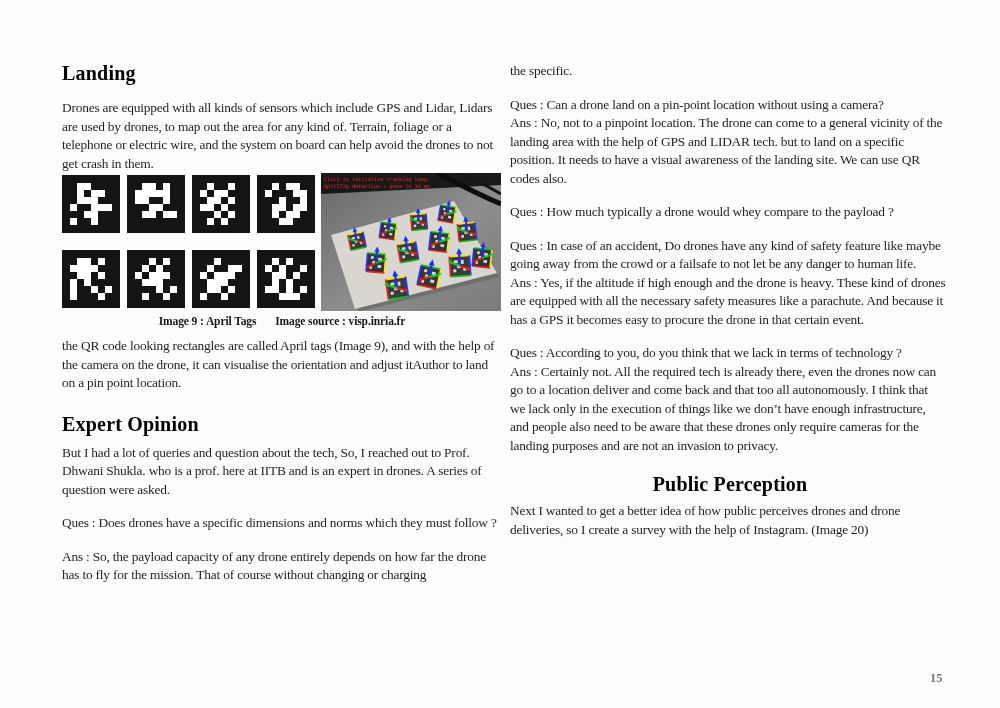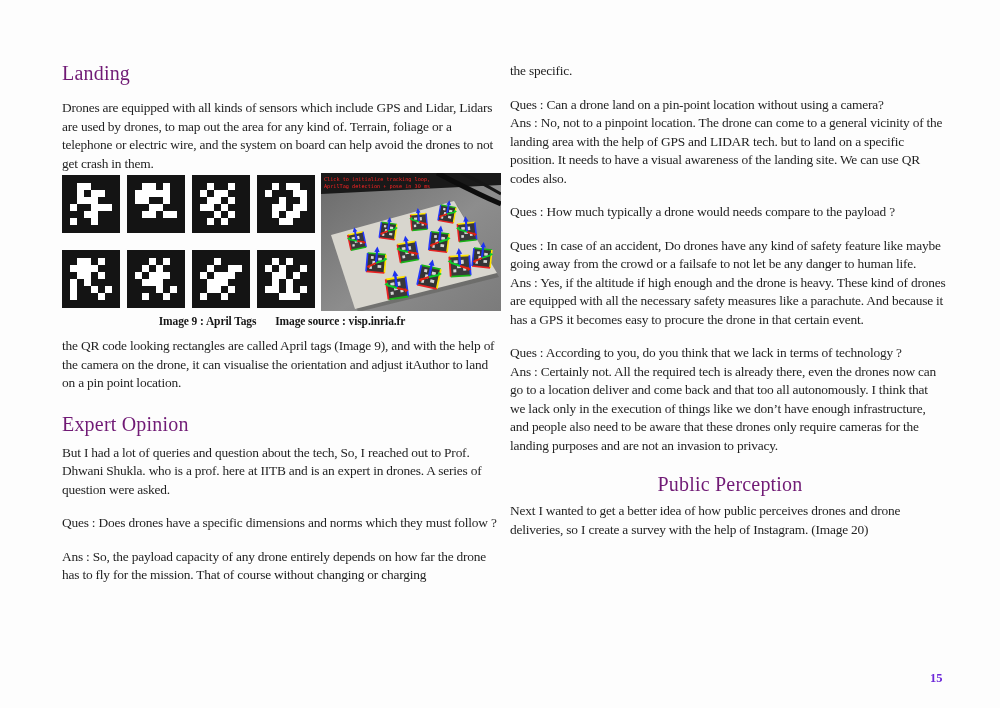--- a/index.html
+++ b/index.html
@@ -17,23 +17,23 @@
   .body, .qa p {
     margin:0;
     font-size:13.4px;
     line-height:18.5px;
     letter-spacing:-0.2px;
     text-align:left;
   }
   .qa { margin-top:15px; }
   h1, h2 {
     font-size:20px;
-    font-weight:normal;
+    font-weight:bold;
     letter-spacing:0.2px;
-    color:#701a75;
+    color:#000000;
   }
   h1 { margin:0 0 14px 0; }
   h2.expert { margin:20px 0 8px 0; }
   h2.public { margin:18px 0 6px 4px;text-align:center; }
   .figure-row {
     display:flex;
     gap:6px;
     align-items:flex-start;
     margin-top:2px;
   }
@@ -60,21 +60,21 @@
     font-size:11.5px;
     letter-spacing:-0.1px;
     color:#161616;
   }
   .caption span { margin:12px 8px; }
   .page-number {
     position:absolute;
     left:930px; top:671px;
     font-size:12.5px;
     font-weight:bold;
-    color:#6d28d9;
+    color:#737373;
   }
 </style>
 </head>
 <body>
 
 <div class="page">
 
   <div class="col col-left">
     <h1>Landing</h1>
 
@@ -481,21 +481,21 @@
 
   <div class="col col-right">
     <p class="body">the specific.</p>
 
     <div class="qa">
       <p>Ques : Can a drone land on a pin-point location without using a camera?</p>
       <p>Ans : No,  not to a pinpoint location. The drone can come to a general vicinity of the landing area with the help of GPS and LIDAR tech. but to land on a specific position. It needs to have a visual awareness of the landing site. We can use QR codes also.</p>
     </div>
 
     <div class="qa">
-      <p>Ques : How much typically a drone would needs compare to the payload ?</p>
+      <p>Ques : How much typically a drone would whey compare to the payload ?</p>
     </div>
 
     <div class="qa">
       <p>Ques : In case of an accident, Do drones have any kind of safety feature like maybe going away from the crowd or a failsafe to not let be any danger to human life.</p>
       <p>Ans : Yes,  if the altitude if high enough and the drone is heavy. These kind of drones are equipped with all the necessary safety measures like a parachute. And because it has a GPS it becomes easy to procure the drone in that certain event.</p>
     </div>
 
     <div class="qa">
       <p>Ques : According to you, do you think that we lack in terms of technology ?</p>
       <p>Ans : Certainly not. All the required tech is already there, even the drones now can go to a location deliver and come back and that too all autonomously. I think that we lack only in the execution of things like we don’t have enough infrastructure, and people also need to be aware that these drones only require cameras for the landing purposes and are not an invasion to privacy.</p>

